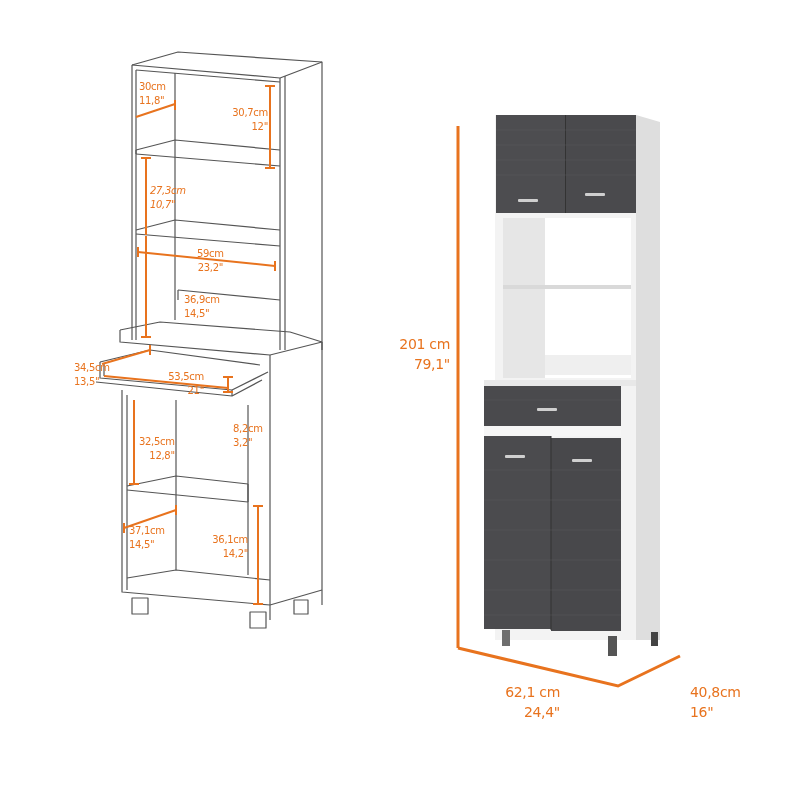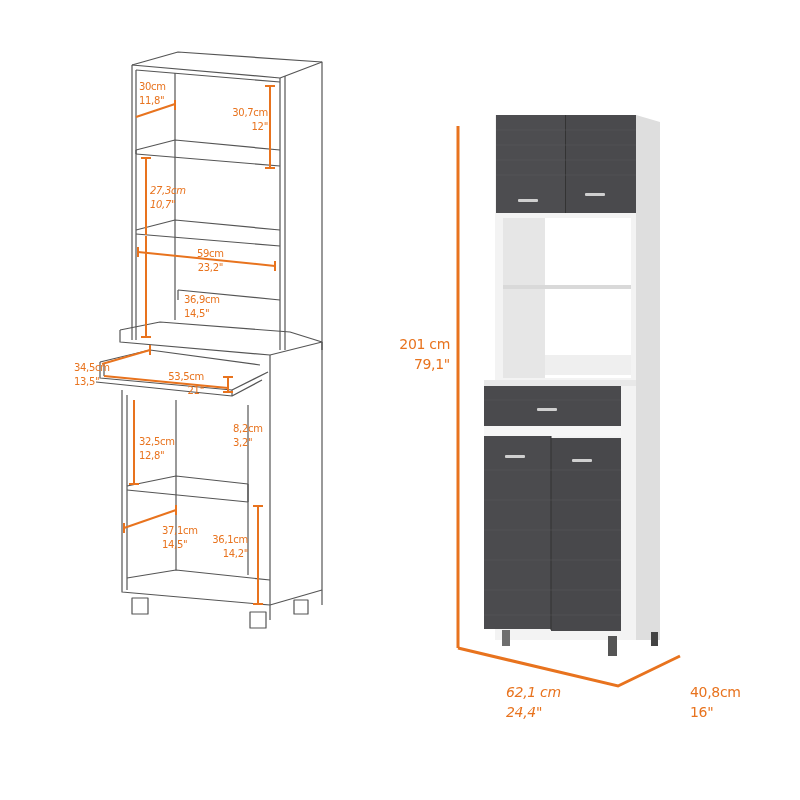--- a/index.html
+++ b/index.html
@@ -197,38 +197,38 @@
     <span>13,5"</span>
   </div>
   <div class="dim-label" style="left:154px; top:370px; text-align:right; width:50px;">
     <span>53,5cm</span>
     <span>21"</span>
   </div>
   <div class="dim-label" style="left:233px; top:374px;margin-top:48px;">
     <span>8,2cm</span>
     <span>3,2"</span>
   </div>
-  <div class="dim-label" style="left:139px; top:435px;">
+  <div class="dim-label" style="left:139px; top:435px;text-align:right;">
     <span>32,5cm</span>
     <span>12,8"</span>
   </div>
-  <div class="dim-label" style="left:138px; top:524px;padding-left:24px;">
+  <div class="dim-label" style="left:129px; top:524px;">
     <span>37,1cm</span>
     <span>14,5"</span>
   </div>
   <div class="dim-label right" style="left:192px; top:533px; width:56px;">
     <span>36,1cm</span>
     <span>14,2"</span>
   </div>
 
   <div class="dim-label big right" style="left:380px; top:334px; width:70px;">
     <span>201 cm</span>
     <span>79,1"</span>
   </div>
-  <div class="dim-label big" style="left:506px; top:682px; text-align:left; width:70px;font-style:italic;">
+  <div class="dim-label big" style="left:490px; top:682px; text-align:right; width:70px;">
     <span>62,1 cm</span>
     <span>24,4"</span>
   </div>
   <div class="dim-label big" style="left:690px; top:682px;">
     <span>40,8cm</span>
     <span>16"</span>
   </div>
 </div>
 
 </body></html>

